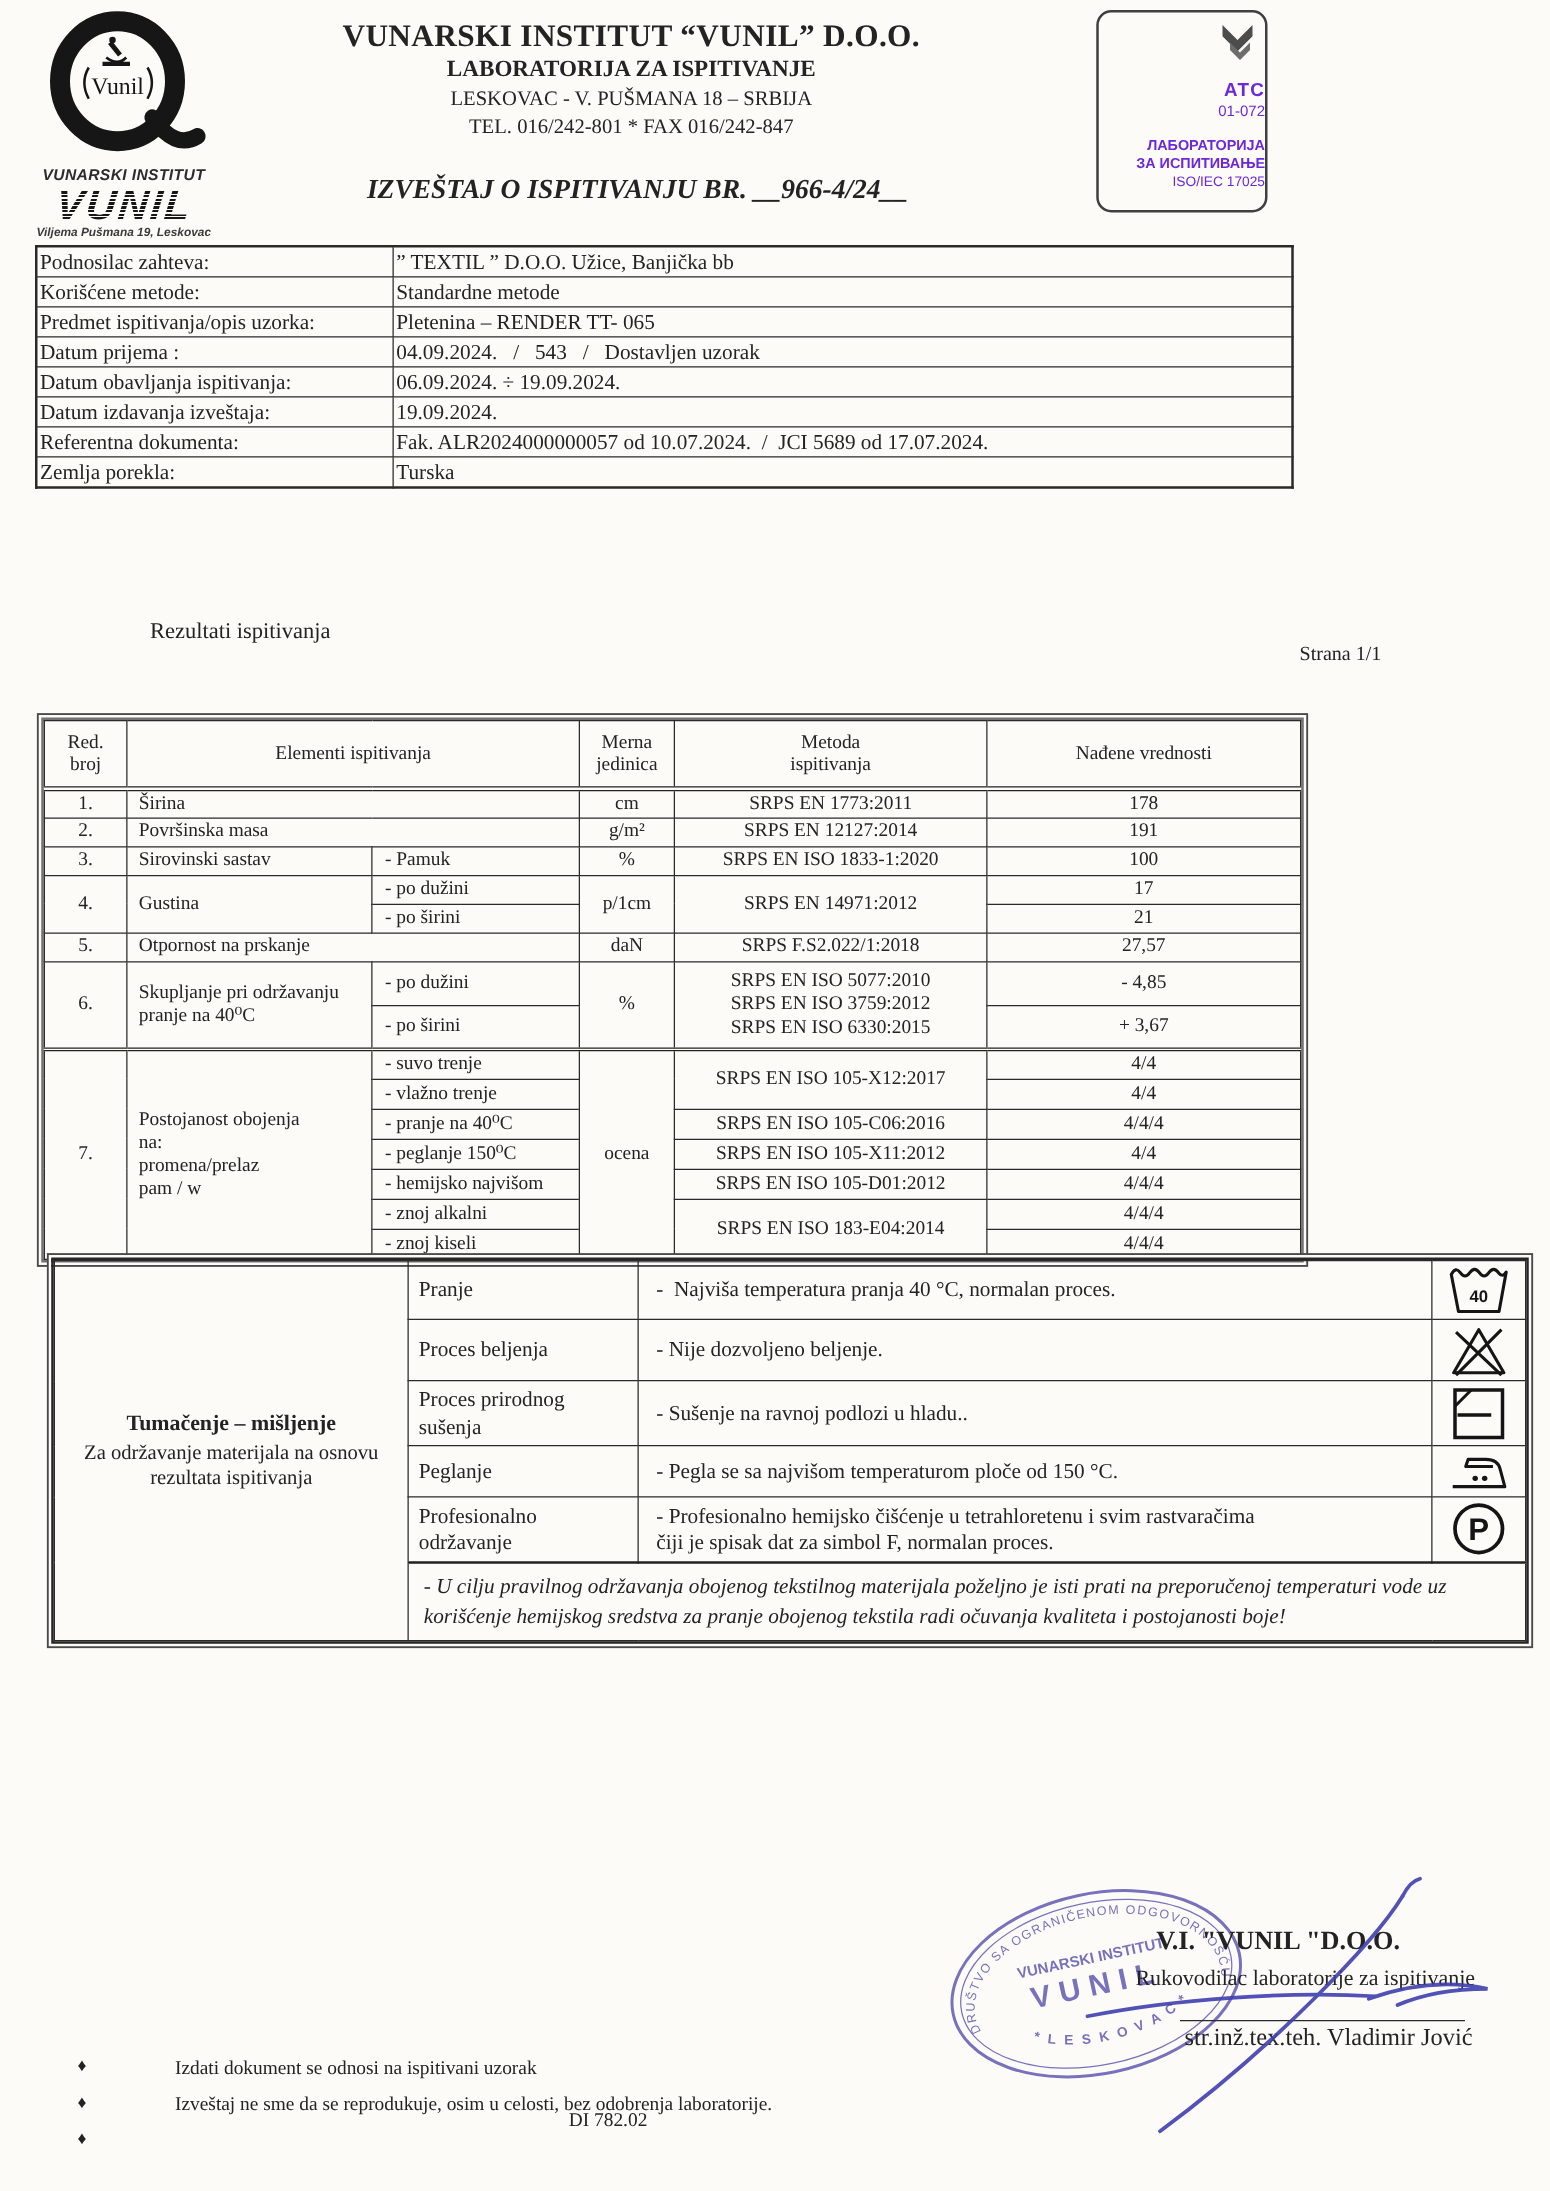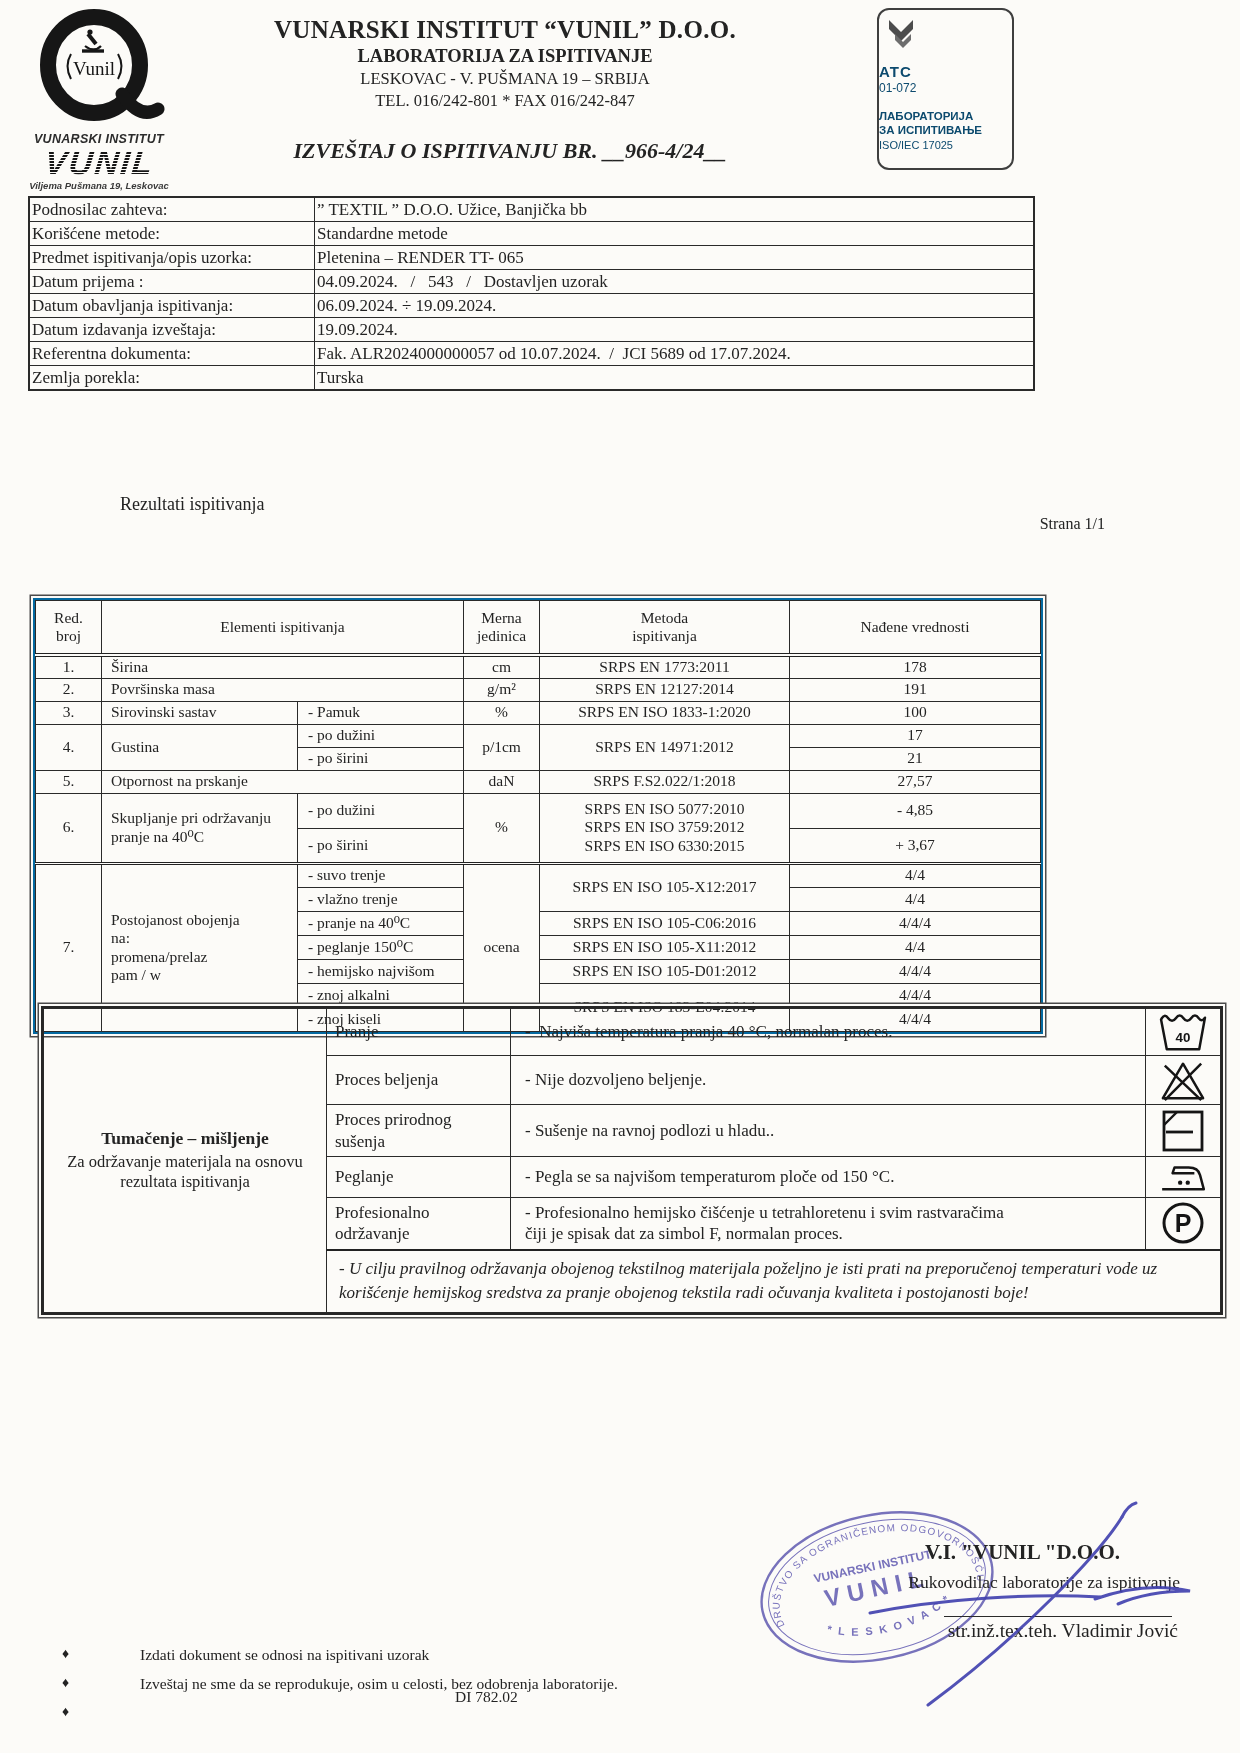--- a/index.html
+++ b/index.html
@@ -15,36 +15,36 @@
   .logo-vunil::after{content:"";position:absolute;inset:0;
       background:repeating-linear-gradient(180deg,rgba(252,251,248,0) 0 2px,#fcfbf8 2px 3px);}
   .logo-addr{font-style:italic;font-weight:bold;font-size:9.5px;color:#3a3a3a;margin-top:1px;}
   .hdr-center{left:250px;top:16px;width:510px;text-align:center;}
   .hdr-org{font-weight:bold;font-size:25px;letter-spacing:.3px;}
   .hdr-lab{font-weight:bold;font-size:18.5px;margin-top:2px;}
   .hdr-addr{font-size:16.5px;margin-top:2px;}
   .hdr-tel{font-size:16.5px;margin-top:2px;}
   .report-title{left:240px;top:138px;width:540px;text-align:center;font-weight:bold;font-style:italic;font-size:22px;}
   .badge{left:877px;top:8px;width:133px;height:158px;border:2px solid #3f3f3f;border-radius:12px;
-         text-align:left;font-family:"Liberation Sans","DejaVu Sans",sans-serif;color:#0c4a6e;}
+         text-align:right;font-family:"Liberation Sans","DejaVu Sans",sans-serif;color:#6d28d9;}
   .badge-name{font-weight:bold;font-size:15px;letter-spacing:1px;margin-top:2px;}
   .badge-code{font-size:12px;margin-top:1px;}
   .badge-label{font-weight:bold;font-size:11.5px;line-height:1.25;margin-top:14px;}
   .badge-iso{font-size:11px;margin-top:1px;}
   
   .info-wrap{left:28px;top:196px;}
   table{border-collapse:collapse;table-layout:fixed;}
   .info{width:1007px;border:2px solid #2a2a2a;}
   .info td{border:1.5px solid #2a2a2a;height:23px;font-size:17px;padding:0 2px;vertical-align:middle;}
   .info td.lbl{width:280px;}
   
   .sec-title{left:120px;top:494px;font-size:18px;}
   .strana{left:940px;top:515px;width:165px;text-align:right;font-size:16px;}
   .dbl{box-shadow:0 0 0 2px #fcfbf8,0 0 0 3.5px #4a4a4a;}
-  .res-wrap{left:33px;top:598px;border:2px solid #0369a1;}
+  .res-wrap{left:33px;top:574px;border:2px solid #737373;}
   .res{width:1005px;font-size:15.5px;}
   .res th,.res td{border:1.4px solid #2a2a2a;padding:1px 4px;vertical-align:middle;text-align:center;font-weight:normal;line-height:1.18;}
   .res thead th{height:50px;border-bottom:4px double #222;}
   .res td.name{text-align:left;padding-left:9px;}
   .res td.sub{text-align:left;padding-left:10px;}
   .res tr.h23{height:23px;} .res tr.h35{height:35px;} .res tr.h24{height:24px;}
   .res .thick{border-top:3px double #222;}
   
   .care-wrap{left:41px;top:1006px;border:2px solid #262626;}
   .care{width:1123px;font-size:17px;}
@@ -90,21 +90,21 @@
       <text x="64" y="67" text-anchor="middle" font-family="Liberation Serif,serif" font-size="19" fill="#161616">Vunil</text>
     </svg>
     <div class="logo-inst">VUNARSKI INSTITUT</div>
     <div><span class="logo-vunil">VUNIL</span></div>
     <div class="logo-addr">Viljema Pušmana 19, Leskovac</div>
   </div>
 
   <div class="abs hdr-center">
     <div class="hdr-org">VUNARSKI INSTITUT “VUNIL” D.O.O.</div>
     <div class="hdr-lab">LABORATORIJA ZA ISPITIVANJE</div>
-    <div class="hdr-addr">LESKOVAC - V. PUŠMANA 19 – SRBIJA</div>
+    <div class="hdr-addr">LESKOVAC - V. PUŠMANA 18 – SRBIJA</div>
     <div class="hdr-tel">TEL. 016/242-801 * FAX  016/242-847</div>
   </div>
 
   <div class="abs report-title">IZVEŠTAJ O ISPITIVANJU BR. __966-4/24__</div>
 
   <div class="abs badge">
     <svg width="44" height="38" viewBox="0 0 44 38" style="margin-top:9px">
       <path d="M10 1 L22 13 L34 1 L34 10 L22 22 L10 10 Z" fill="#4c4c4c"></path>
       <path d="M16 15 L24 23 L32 15 L32 21 L24 29 L16 21 Z" fill="#6d6d6d"></path>
     </svg>

